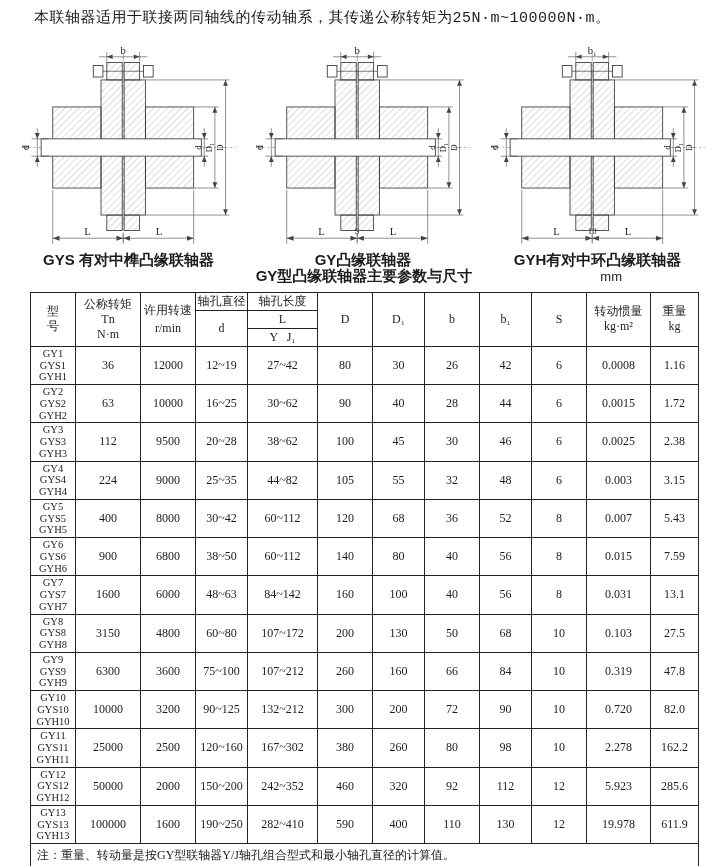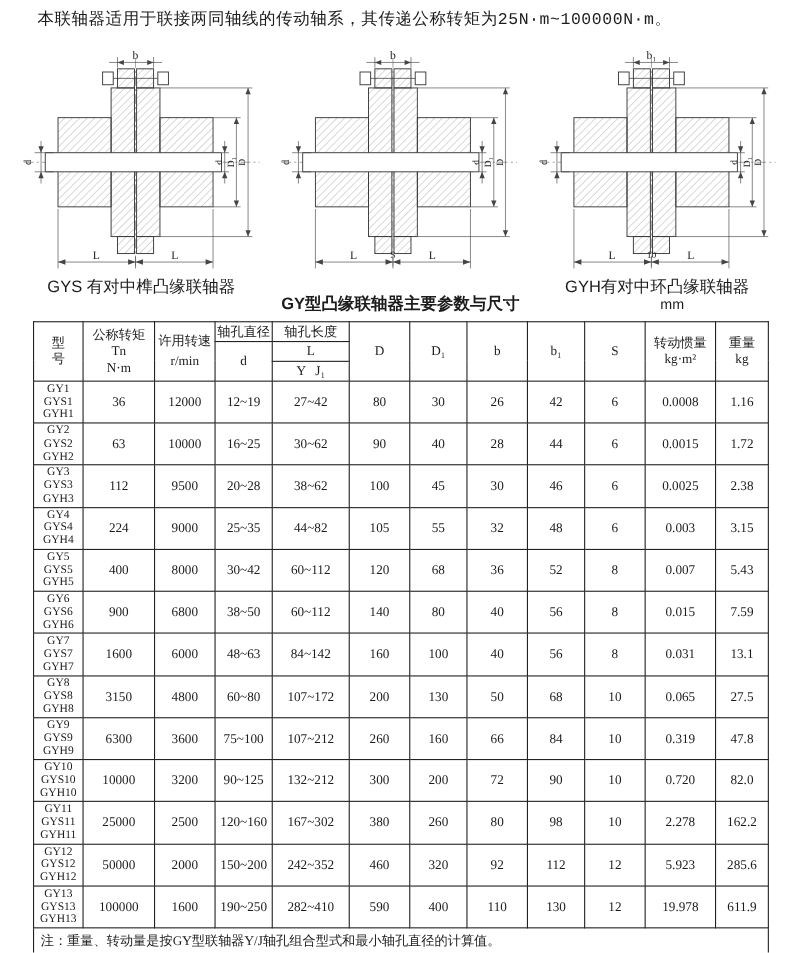--- a/index.html
+++ b/index.html
@@ -17,21 +17,21 @@
   }
 
   .diagrams {
     display:flex; justify-content:space-between;
     padding:0 12px; margin-top:16px; height:206px;
   }
   .diagram { width:233px; text-align:center; margin:0; }
   .diagram svg { display:block; margin:0 auto; }
   .caption {
     font-family:"Liberation Sans","DejaVu Sans",sans-serif;
-    font-size:15px; font-weight:400; margin-top:1px; white-space:nowrap;
+    font-size:15px; font-weight:700; margin-top:1px; white-space:nowrap;
   }
   svg text {
     font-family:"Liberation Serif","DejaVu Serif",serif;
     fill:#222;
   }
 
   .title-row {
     position:relative; width:668px; margin:16px 0 6px 30px;
     text-align:center;
     font-family:"Liberation Sans","DejaVu Sans",sans-serif;
@@ -217,20 +217,21 @@
         </g>
         <text x="109" y="9" text-anchor="middle" font-size="11">b</text>
         <text transform="translate(11 106) rotate(-90)" text-anchor="middle" font-size="10">d</text>
         <text transform="translate(190 106) rotate(-90)" text-anchor="middle" font-size="9">d</text>
         <text transform="translate(201.5 106) rotate(-90)" text-anchor="middle" font-size="9">D₁</text>
         <text transform="translate(212.5 106) rotate(-90)" text-anchor="middle" font-size="9">D</text>
         <text x="72" y="197" text-anchor="middle" font-size="11">L</text>
         <text x="109" y="196" text-anchor="middle" font-size="9">S</text>
         <text x="146" y="197" text-anchor="middle" font-size="11">L</text>
       </svg>
+      <figcaption class="caption">GY凸缘联轴器</figcaption>
     </figure>
 
     <figure class="diagram">
       <svg viewBox="0 0 230 212" width="222" height="205">
         <defs>
           <pattern id="hp2" patternUnits="userSpaceOnUse" width="5" height="5" patternTransform="rotate(45)">
             <line x1="0" y1="0" x2="0" y2="5" stroke="#999" stroke-width="0.7"></line>
           </pattern>
         </defs>
         <g stroke="#555" stroke-width="0.5">
@@ -471,21 +472,21 @@
 GYH8</td>
           <td>3150</td>
           <td>4800</td>
           <td>60~80</td>
           <td>107~172</td>
           <td>200</td>
           <td>130</td>
           <td>50</td>
           <td>68</td>
           <td>10</td>
-          <td>0.065</td>
+          <td>0.103</td>
           <td>27.5</td>
         </tr>
         <tr>
           <td class="model">GY9
 GYS9
 GYH9</td>
           <td>6300</td>
           <td>3600</td>
           <td>75~100</td>
           <td>107~212</td>

